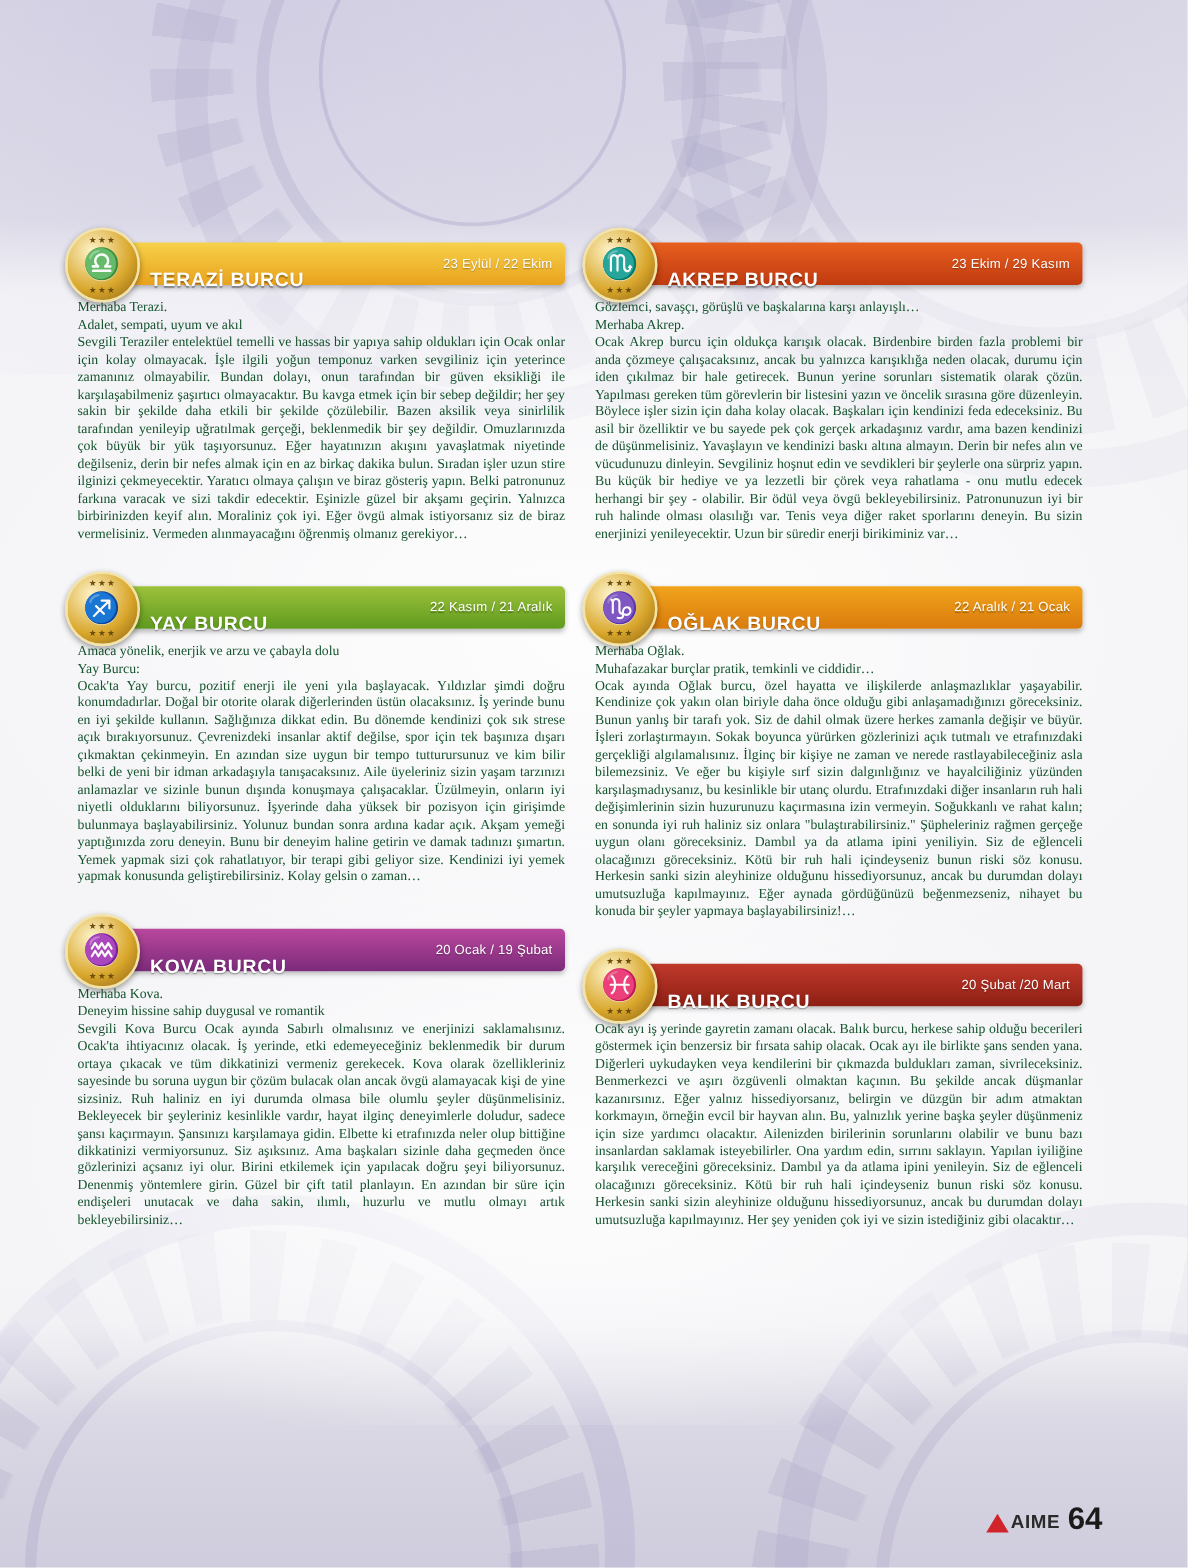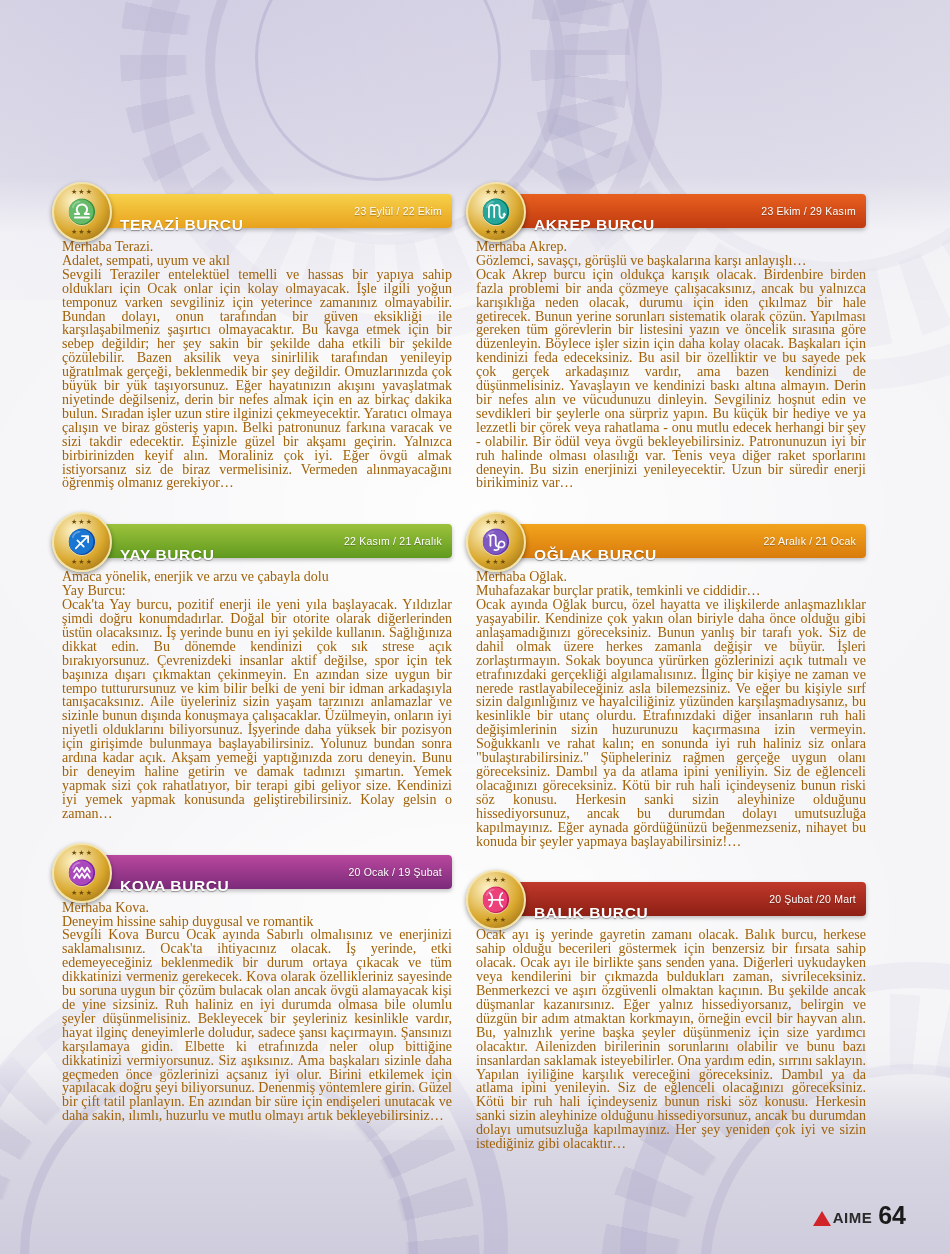--- a/index.html
+++ b/index.html
@@ -112,32 +112,32 @@
     position:absolute;top:4px;left:0;width:100%;
     text-align:center;font-size:7px;color:#6b4c0c;letter-spacing:1px;
   }
   .badge .stars2{
     position:absolute;bottom:4px;left:0;width:100%;
     text-align:center;font-size:7px;color:#6b4c0c;letter-spacing:1px;
   }
 
   .sign-body{
     margin-top:12px;
-    font-size:14px;
+    font-size:11px;
     line-height:13.9px;
-    color:#a16207;
+    color:#14532d;
     text-align:justify;
     font-family:"Liberation Serif", serif;
   }
   .sign-body p{margin:0;}
   .sign-body .lead{margin:0;}
 
   
   .footer{
-    position:absolute;right:44px;bottom:28px;
+    position:absolute;right:68px;bottom:28px;
     display:flex;align-items:flex-end;gap:6px;
   }
   .logo{
     display:flex;align-items:center;
     font-family:"Liberation Sans", sans-serif;
     font-weight:bold;font-size:15px;color:#2a2a2a;
     letter-spacing:.5px;
   }
   .logo .tri{
     width:0;height:0;
@@ -239,22 +239,22 @@
       <div class="sign-header" style="background:linear-gradient(#e8601f,#c03a10);">
         <div class="badge">
           <div class="stars">★★★</div>
           <div class="glyph">♏</div>
           <div class="stars2">★★★</div>
         </div>
         <div class="title">AKREP BURCU</div>
         <div class="dates">23 Ekim / 29 Kasım</div>
       </div>
       <div class="sign-body">
+        <p class="lead">Gözlemci, savaşçı, görüşlü ve başkalarına karşı anlayışlı…</p>
         <p class="lead">Merhaba Akrep.</p>
-        <p class="lead">Gözlemci, savaşçı, görüşlü ve başkalarına karşı anlayışlı…</p>
         <p>Ocak Akrep burcu için oldukça karışık olacak. Birdenbire birden fazla problemi bir anda çözmeye çalışacaksınız, ancak bu yalnızca karışıklığa neden olacak, durumu için iden çıkılmaz bir hale getirecek. Bunun yerine sorunları sistematik olarak çözün. Yapılması gereken tüm görevlerin bir listesini yazın ve öncelik sırasına göre düzenleyin. Böylece işler sizin için daha kolay olacak. Başkaları için kendinizi feda edeceksiniz. Bu asil bir özelliktir ve bu sayede pek çok gerçek arkadaşınız vardır, ama bazen kendinizi de düşünmelisiniz. Yavaşlayın ve kendinizi baskı altına almayın. Derin bir nefes alın ve vücudunuzu dinleyin. Sevgiliniz hoşnut edin ve sevdikleri bir şeylerle ona sürpriz yapın. Bu küçük bir hediye ve ya lezzetli bir çörek veya rahatlama - onu mutlu edecek herhangi bir şey - olabilir. Bir ödül veya övgü bekleyebilirsiniz. Patronunuzun iyi bir ruh halinde olması olasılığı var. Tenis veya diğer raket sporlarını deneyin. Bu sizin enerjinizi yenileyecektir. Uzun bir süredir enerji birikiminiz var…</p>
       </div>
     </div>
 
     <div class="sign" style="margin-top:34px;">
       <div class="sign-header" style="background:linear-gradient(#f2a41c,#d97b0d);">
         <div class="badge">
           <div class="stars">★★★</div>
           <div class="glyph">♑</div>
           <div class="stars2">★★★</div>

